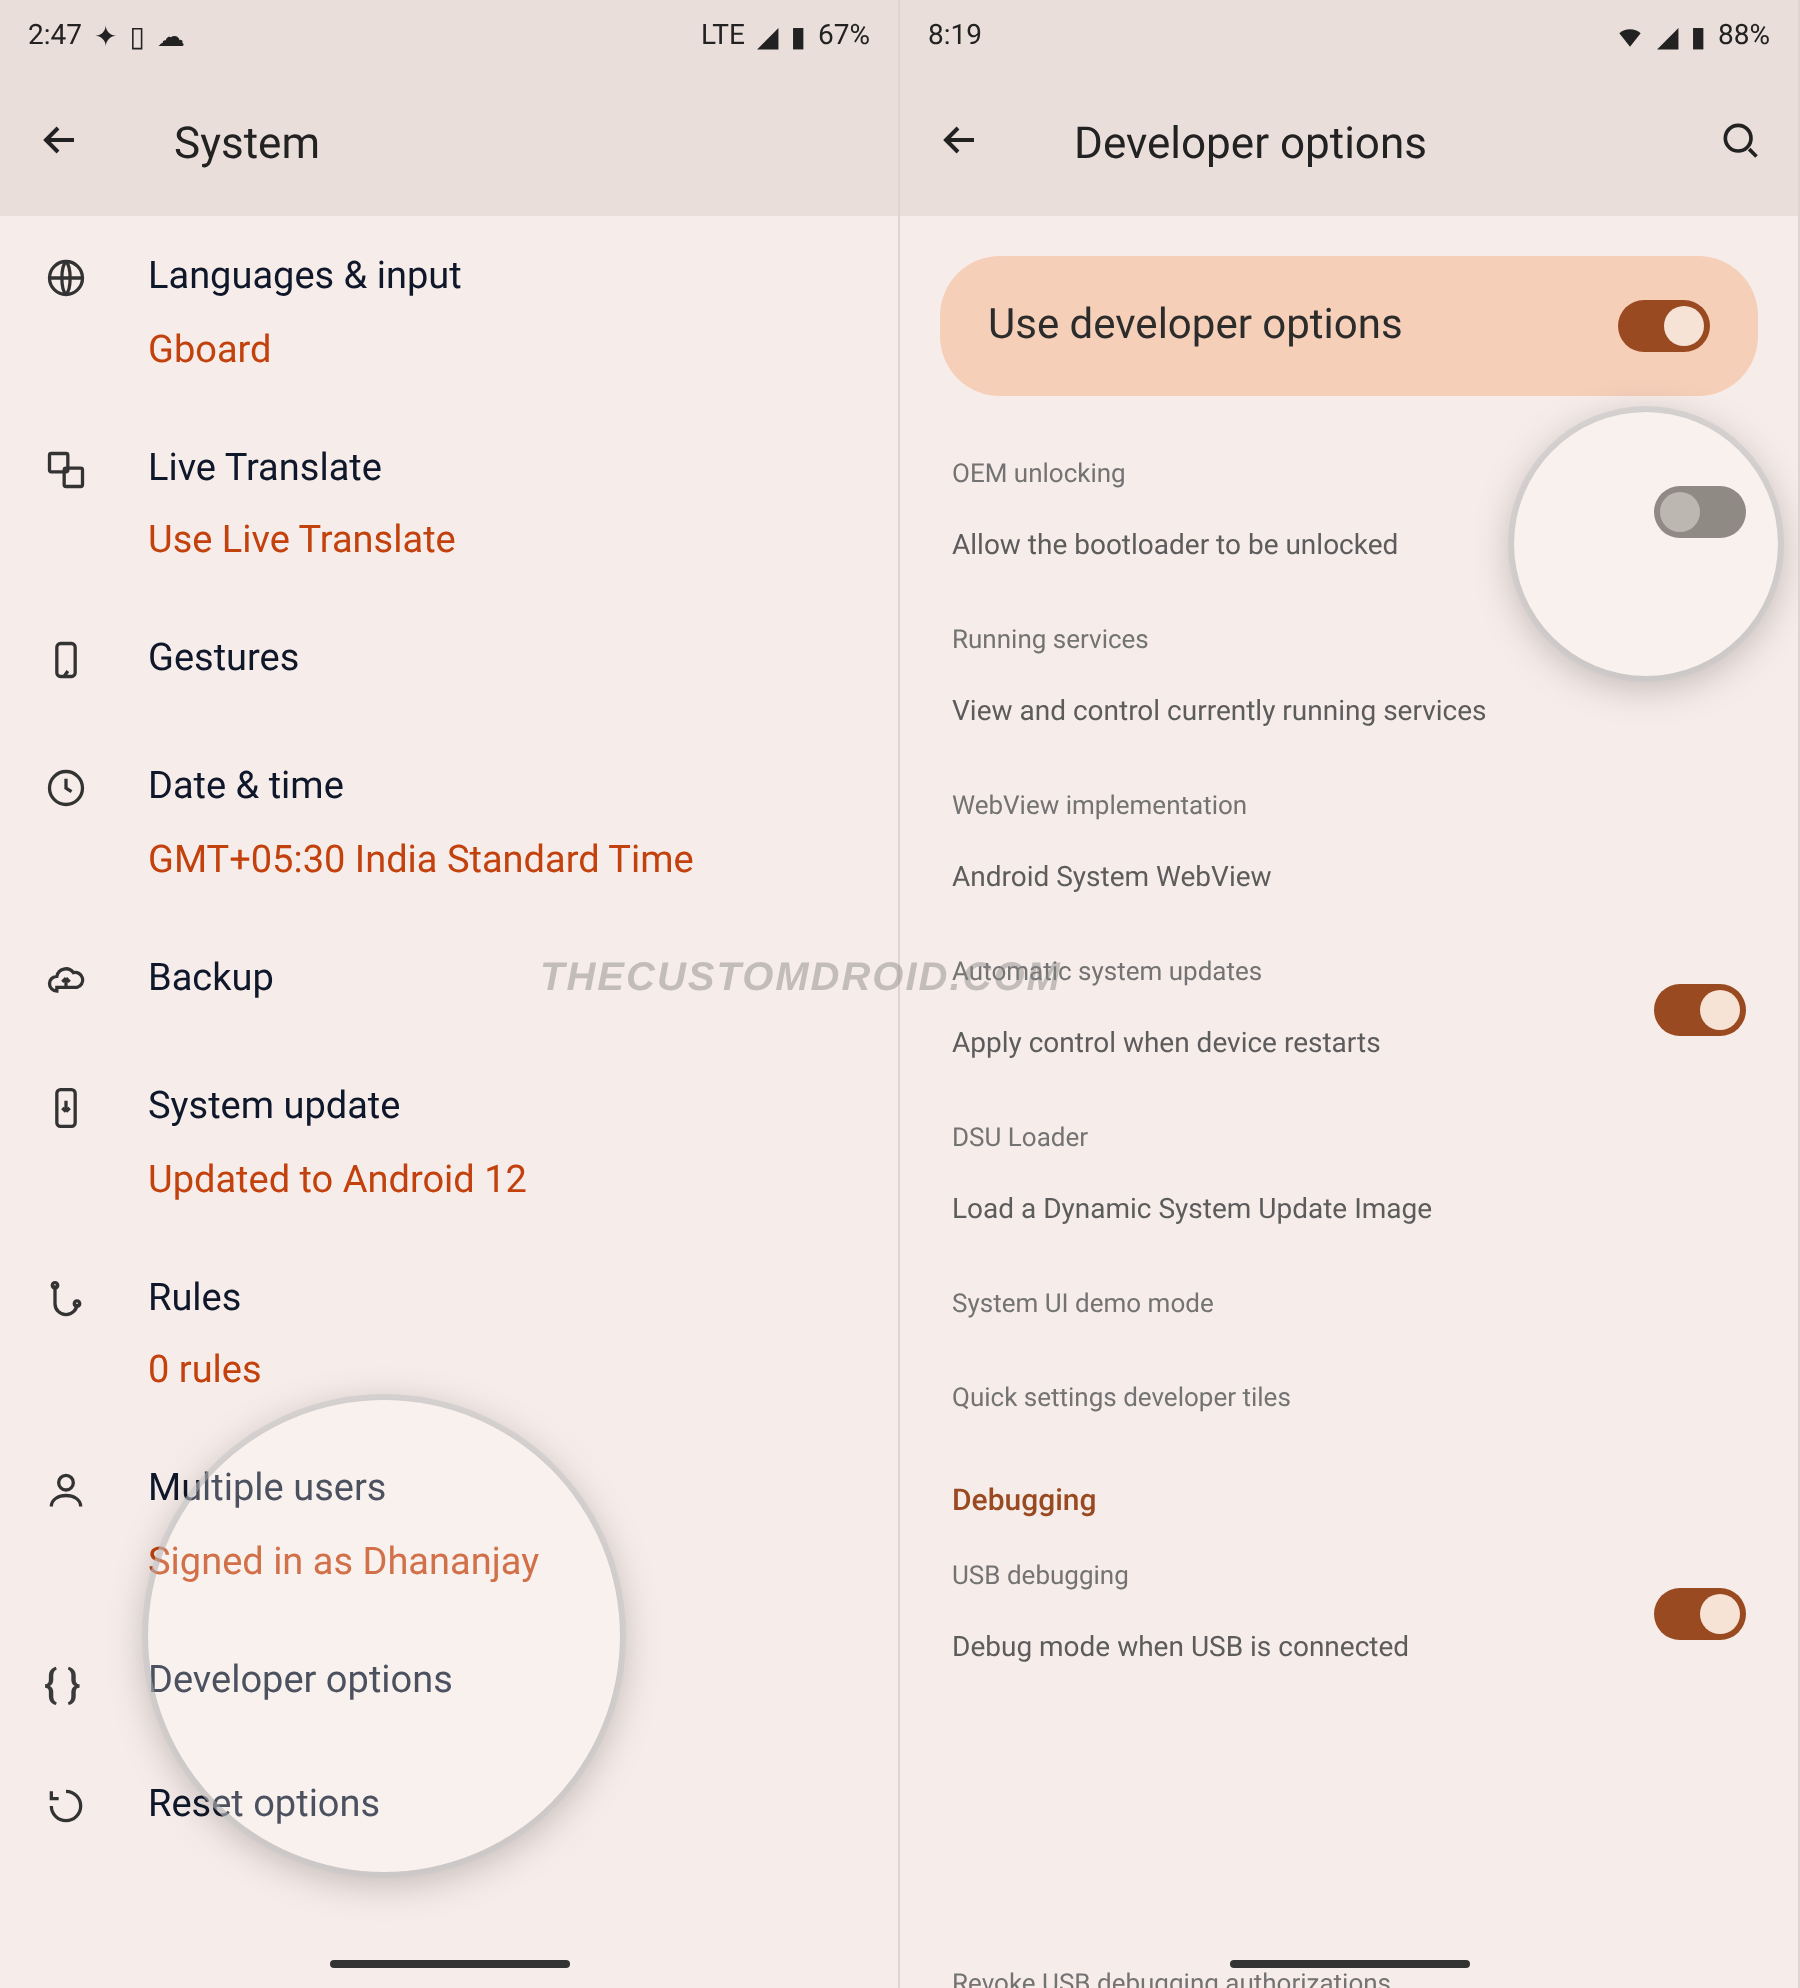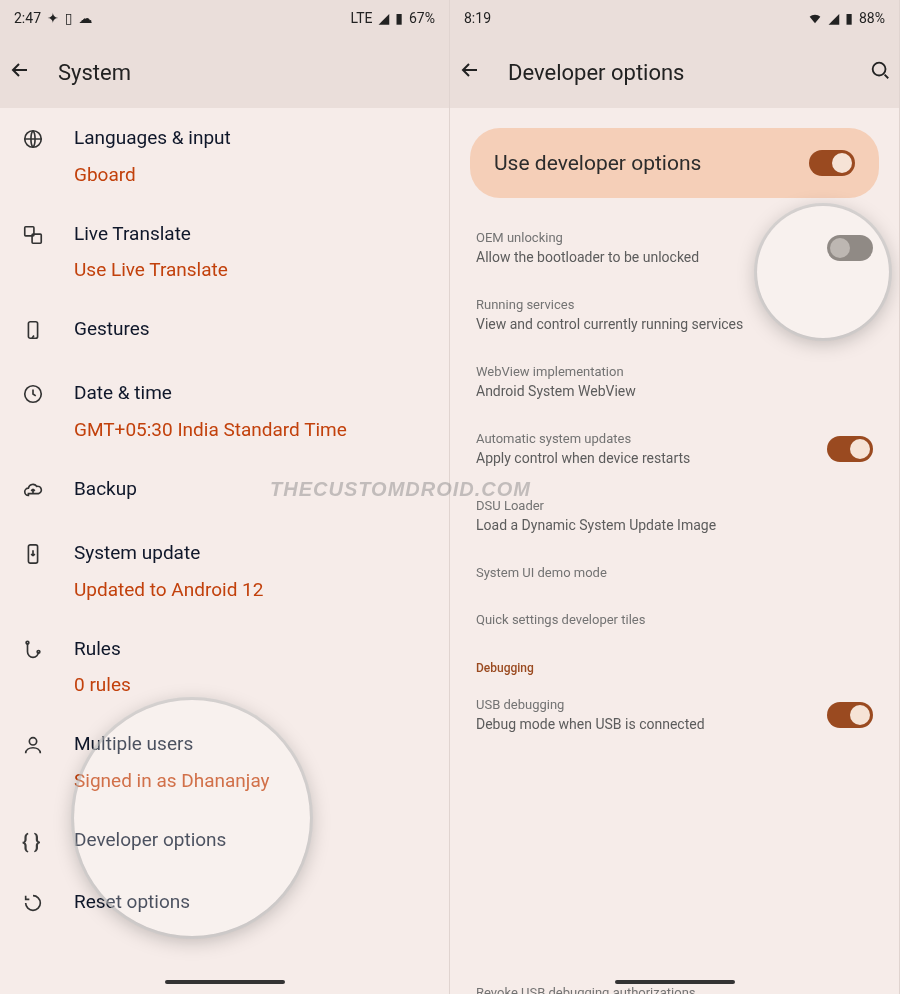--- a/index.html
+++ b/index.html
@@ -3,21 +3,21 @@
 <meta charset="utf-8">
 <style>
   * { box-sizing: border-box; margin: 0; padding: 0; }
   html, body { width: 900px; height: 994px; font-family: Roboto, "Segoe UI", Arial, sans-serif; background:#fff; }
   .container { display:flex; width:900px; height:994px; }
   .phone { position:relative; width:507px; height:994px; background:#f6ece9; overflow:hidden; border-right:1px solid #e0d4d0; }
   .phone:last-child { border-right:none; }
   .statusbar { display:flex; justify-content:space-between; align-items:center; height:36px; padding:0 14px; background:#eadeda; font-size:14px; color:#222; }
   .status-left, .status-right { display:flex; align-items:center; gap:6px; }
   .status-right svg { display:block; }
-  .appbar { display:flex; align-items:center; height:72px; padding:0 8px; background:#eadeda; }
+  .appbar { display:flex; align-items:center; height:72px; padding:0 18px; background:#eadeda;gap:19px; }
   .appbar .title { font-size:22px; color:#222; margin-left:26px; }
   .appbar .search { margin-left:auto; }
   .content { padding:0 0 40px 0; }
   .list-item { display:flex; align-items:flex-start; padding:18px 22px; cursor:pointer; }
   .icon-col { width:52px; display:flex; justify-content:flex-start; color:#3a3a3a; padding-top:2px; }
   .text-col { flex:1; }
   .item-title { font-size:19px; color:#0f172a; line-height:1.3; }
   .item-sub { font-size:19px; color:#c2410c; margin-top:12px; }
   .nav-handle { position:absolute; bottom:10px; left:50%; transform:translateX(-50%); width:120px; height:4px; border-radius:2px; background:#333; }
 
@@ -25,23 +25,23 @@
   .hero { margin:20px 20px 16px 20px; background:#f5cfb8; border-radius:30px; padding:22px 24px; display:flex; align-items:center; }
   .hero-title { font-size:21px; color:#2c2c2c; flex:1; }
   .toggle { width:46px; height:26px; border-radius:13px; position:relative; cursor:pointer; }
   .toggle.on { background:#9a4a20; }
   .toggle.on::after { content:""; position:absolute; width:20px; height:20px; background:#f6e3d6; border-radius:50%; top:3px; right:3px; }
   .toggle.off { background:#6b635d; }
   .toggle.off::after { content:""; position:absolute; width:20px; height:20px; background:#a79f98; border-radius:50%; top:3px; left:3px; }
 
   .dev-item { padding:16px 26px; position:relative; cursor:pointer; }
   .dev-title { font-size:13px; color:#737373; }
-  .dev-sub { font-size:14px; color:#5c5c5c; margin-top:4px; }
+  .dev-sub { font-size:14px; color:#5c5c5c; margin-top:20px; }
   .dev-item .toggle { position:absolute; right:26px; top:50%; transform:translateY(-50%); }
-  .section-header { padding:18px 26px 6px 26px; font-size:12px; color:#9a4a20; font-weight:500; }
+  .section-header { padding:18px 26px 6px 26px; font-size:15px; color:#9a4a20; font-weight:500; }
 
   
   .hlcircle { position:absolute; border-radius:50%; background:rgba(255,255,255,0.25); box-shadow:0 0 0 3px rgba(200,200,200,0.6), 0 4px 20px rgba(0,0,0,0.25); pointer-events:none; }
   .hlcircle.c1 { width:236px; height:236px; left:74px; top:700px; }
   .hlcircle.c2 { width:132px; height:132px; right:10px; top:206px; }
 
   .watermark { position:absolute; left:270px; top:478px; font-family:"Arial Black", sans-serif; font-size:20px; letter-spacing:1px; color:rgba(130,130,130,0.45); font-style:italic; font-weight:700; pointer-events:none; white-space:nowrap;text-align:center; }
 
   .cut-item { position:absolute; left:26px; right:26px; }
 </style>

